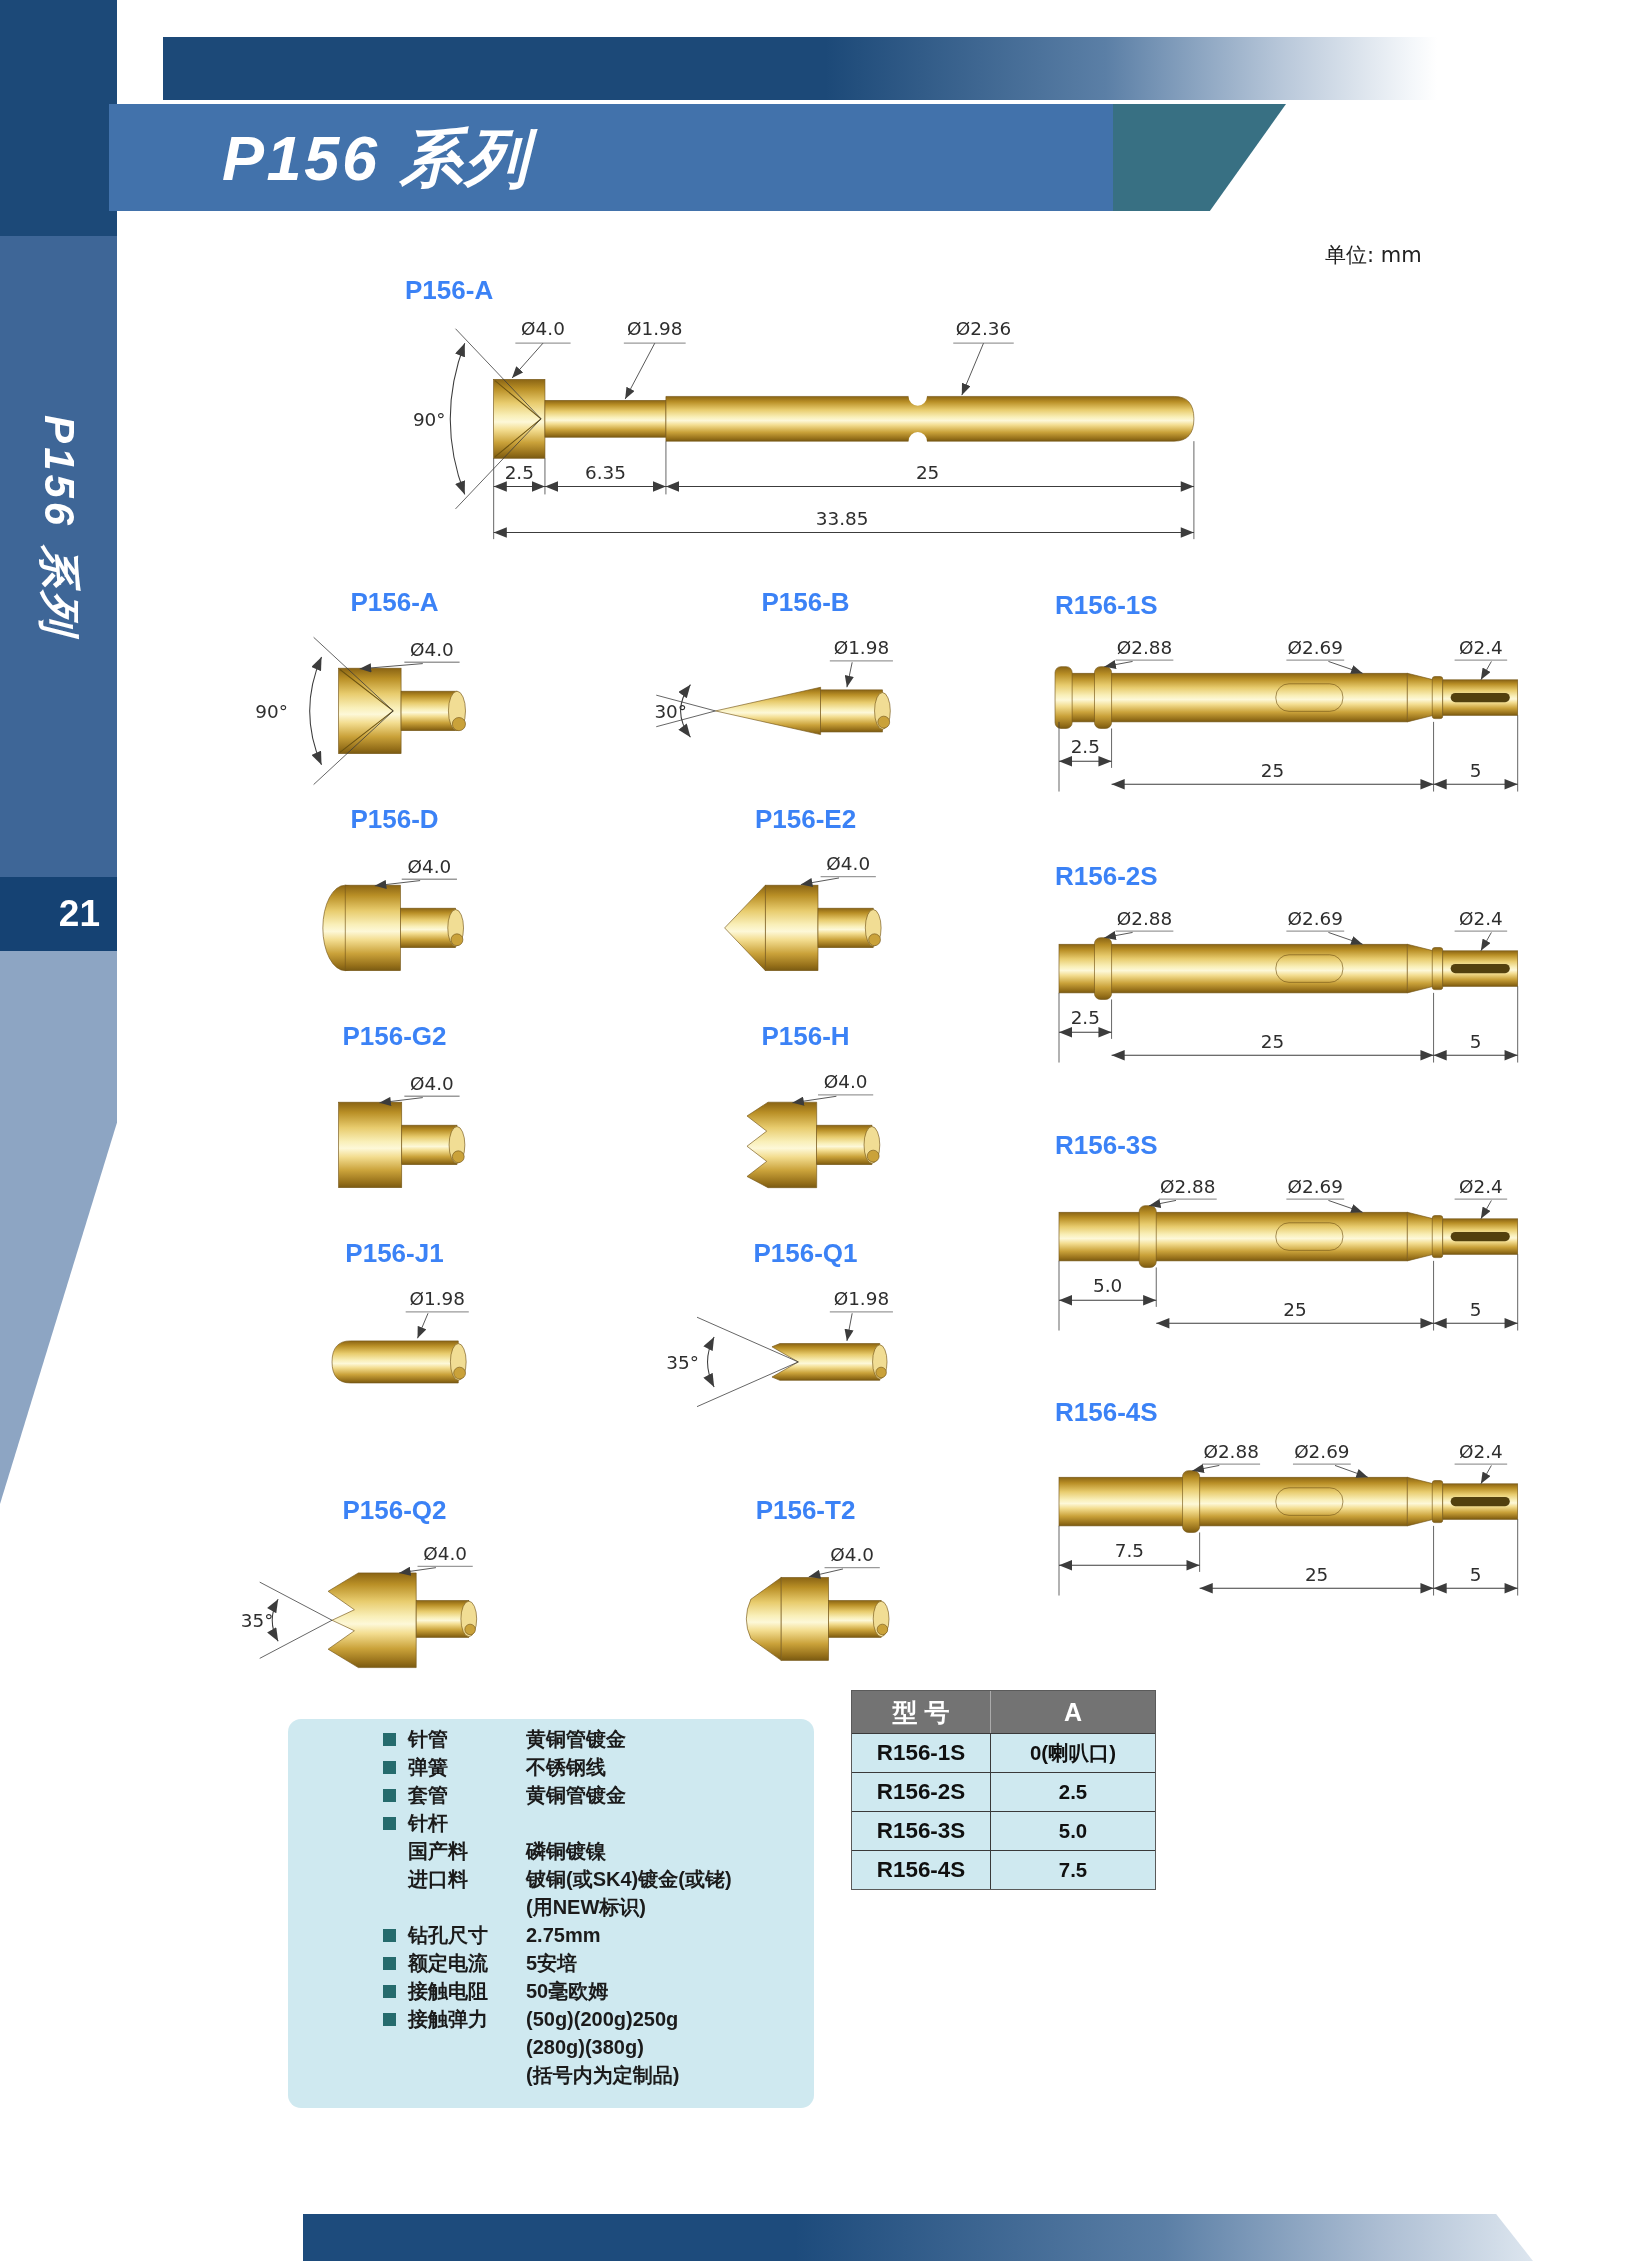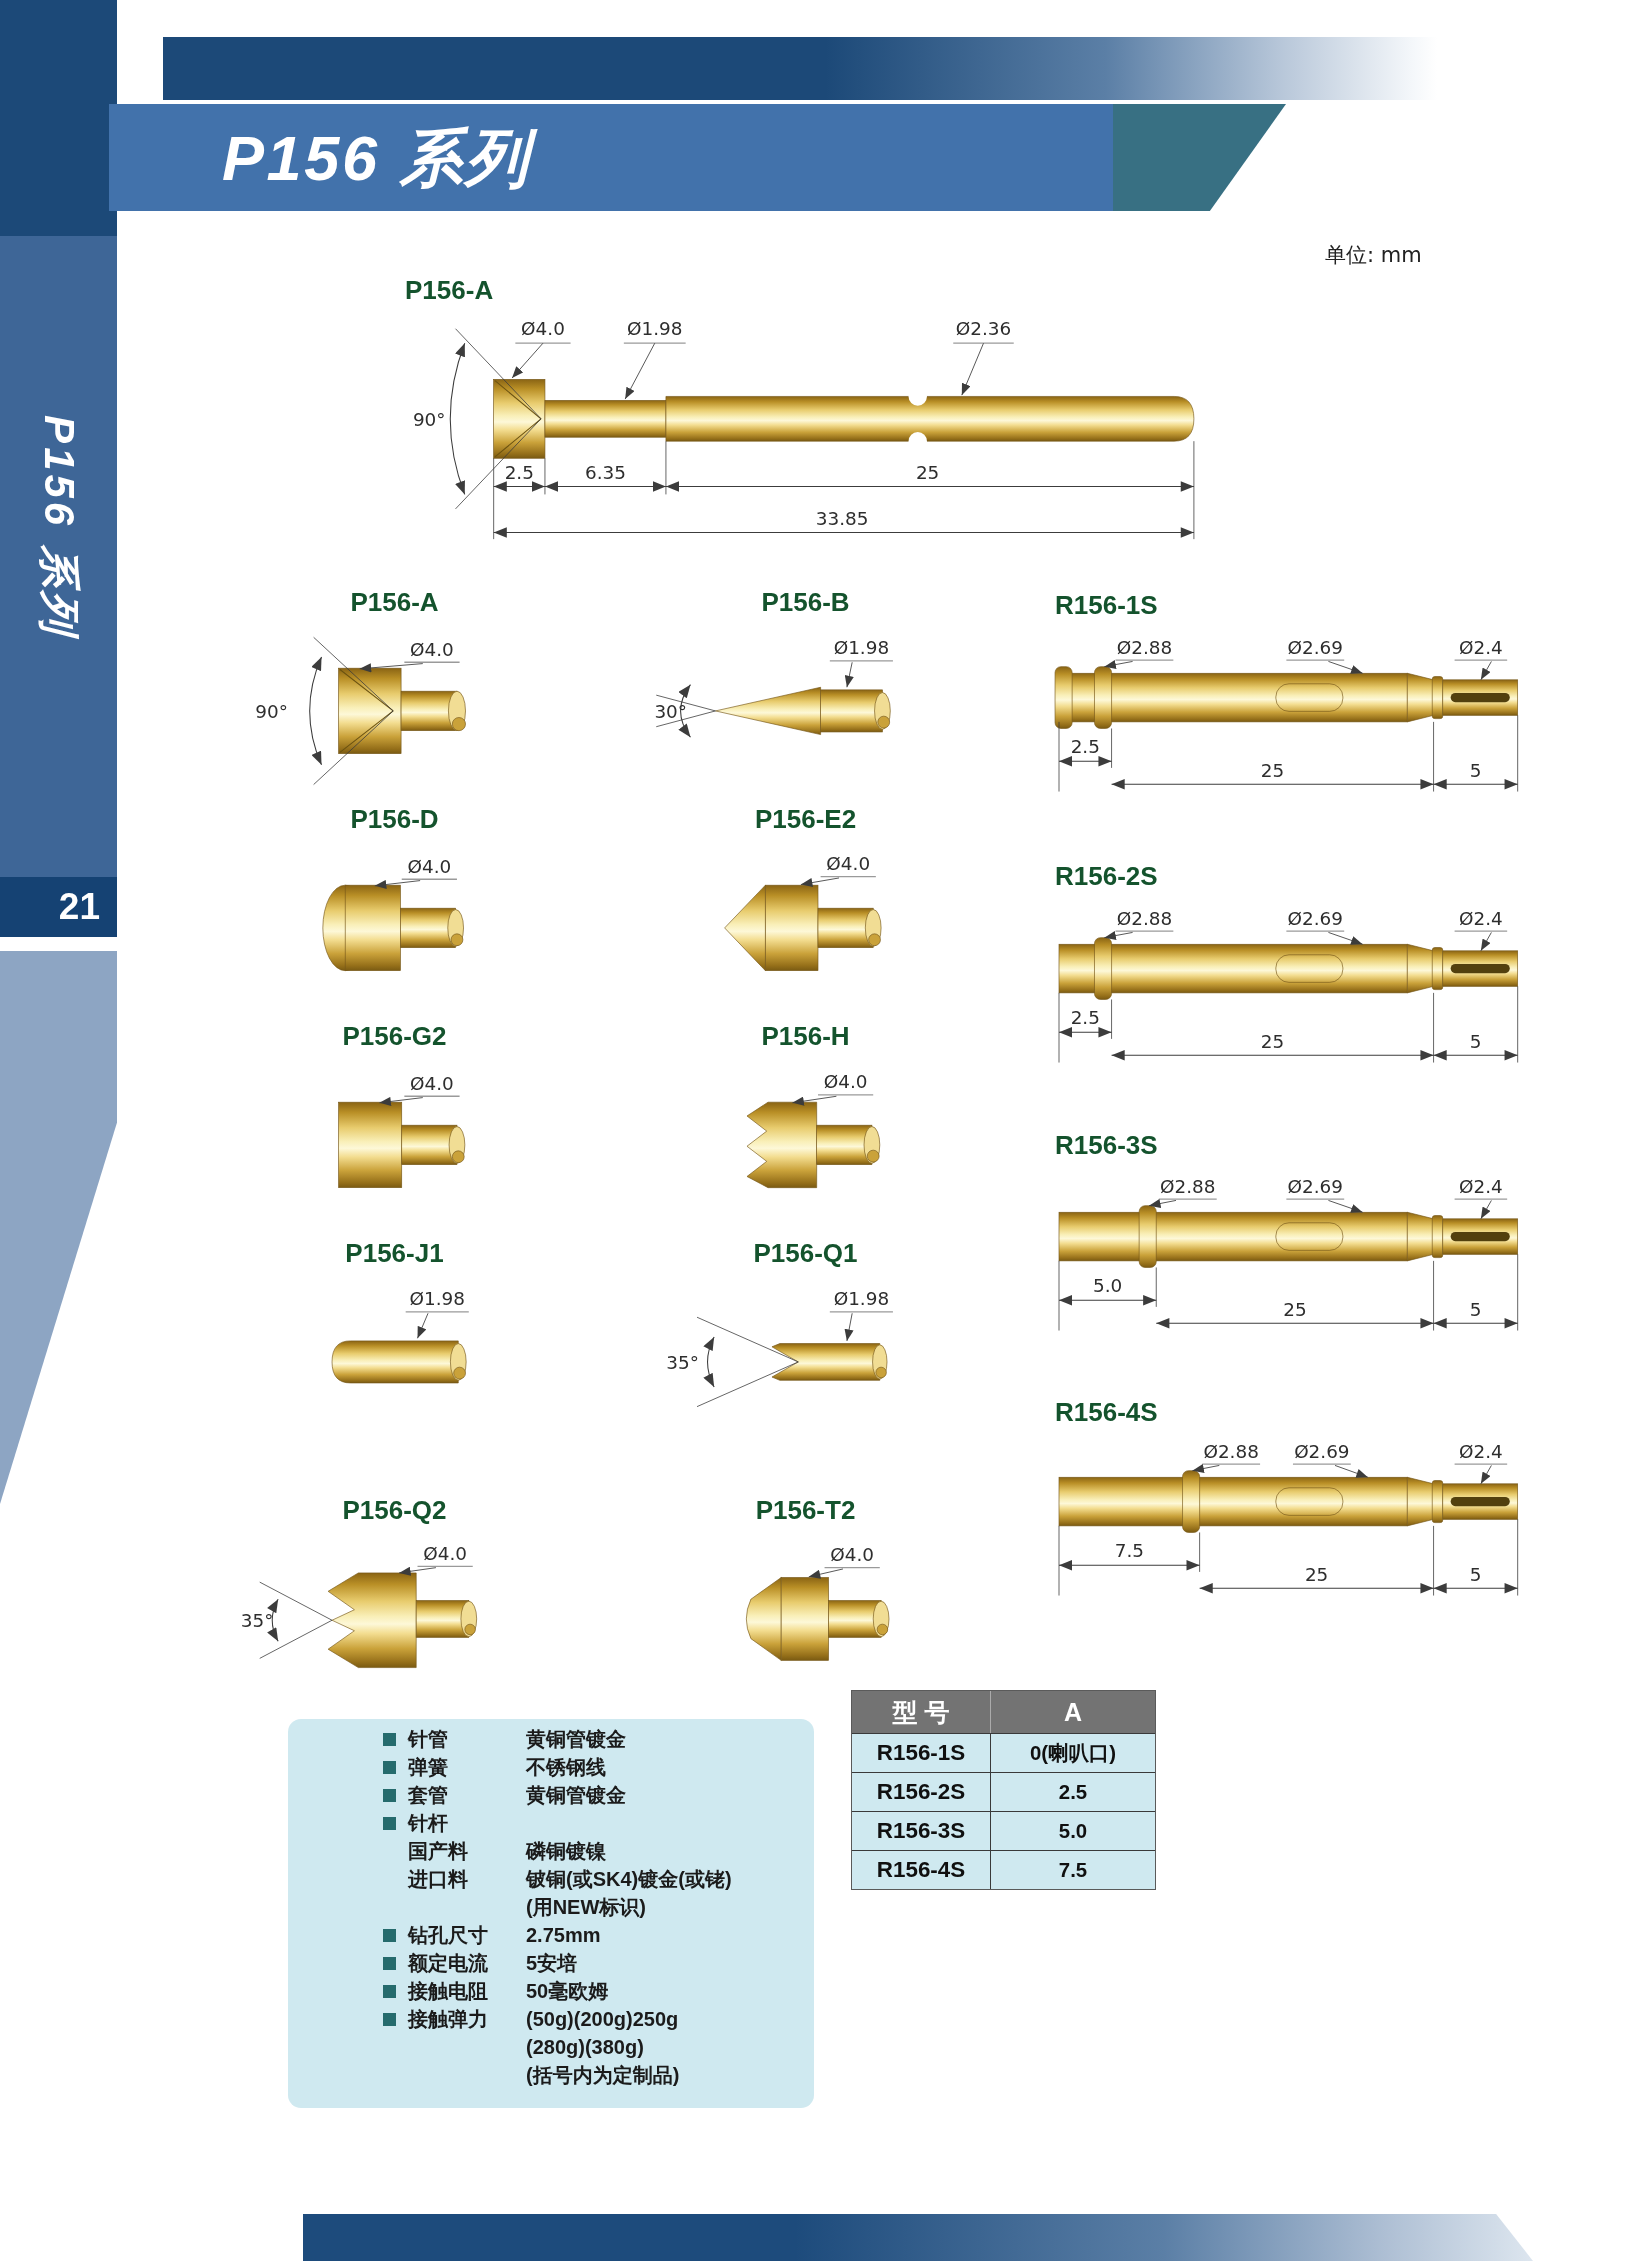--- a/index.html
+++ b/index.html
@@ -10,31 +10,31 @@
   .top-band{position:absolute;left:163px;top:37px;width:1274px;height:63px;
             background:linear-gradient(90deg,#1c4978 0%,#1c4978 52%,#5b7fa6 74%,#b9c8da 88%,#f4f7fa 98%,#ffffff 100%);}
   .title-banner{position:absolute;left:109px;top:104px;width:1005px;height:107px;background:#4272ab;}
   .title-banner .t{position:absolute;left:113px;top:12px;color:#ffffff;
                    font:italic 900 63px "Liberation Sans",sans-serif;letter-spacing:2.6px;white-space:nowrap;}
   .teal-wedge{position:absolute;left:1113px;top:104px;width:173px;height:107px;background:#387083;
               clip-path:polygon(0 0,100% 0,56% 100%,0 100%);}
   .sidebar-blue{position:absolute;left:0;top:236px;width:117px;height:641px;background:#3e6697;}
   .sidebar-vtext{position:absolute;left:59px;top:526px;transform:translate(-50%,-50%) rotate(90deg);
                  color:#ffffff;font:italic 700 42px "Liberation Sans",sans-serif;white-space:nowrap;letter-spacing:4px;}
-  .page-band{position:absolute;left:0;top:877px;width:117px;height:60px;background:#154273;
+  .page-band{position:absolute;left:0;top:877px;width:117px;height:74px;background:#154273;
              color:#ffffff;font:700 37px "Liberation Sans",sans-serif;
              display:flex;align-items:center;justify-content:flex-end;padding-right:17px;box-sizing:border-box;}
   .steel-wedge{position:absolute;left:0;top:951px;width:117px;height:553px;background:#8da5c3;
                clip-path:polygon(0 0,100% 0,100% 31%,0 100%);}
   .unit-label{position:absolute;left:1325px;top:241px;font:400 21px "DejaVu Sans",sans-serif;color:#222;}
   .bottom-band{position:absolute;left:303px;top:2214px;width:1230px;height:47px;
                background:linear-gradient(90deg,#1d4b7c 0%,#1d4b7c 40%,#5b7fa6 70%,#aebfd4 88%,#dde6ef 100%);
                clip-path:polygon(0 0,97% 0,100% 100%,0 100%);}
   
-  .fig-label{position:absolute;font:700 26px "Liberation Sans",sans-serif;color:#14532d;white-space:nowrap;}
+  .fig-label{position:absolute;font:700 26px "Liberation Sans",sans-serif;color:#3b82f6;white-space:nowrap;}
   .fig-label.c{width:309px;text-align:center;}
   
   svg{position:absolute;overflow:visible;}
   .outl{stroke:#77591a;stroke-width:1;}
   .dim{stroke:#3c3c3c;stroke-width:1.6;fill:none;}
   .ext{stroke:#3c3c3c;stroke-width:1.2;}
   .ldr{stroke:#4a4a4a;stroke-width:1.4;fill:none;}
   .ul{stroke:#9a9a9a;stroke-width:2;}
   .vline{stroke:#6b5210;stroke-width:1.6;}
   .dtx{font:400 28px "DejaVu Sans",sans-serif;fill:#2e2e2e;}

